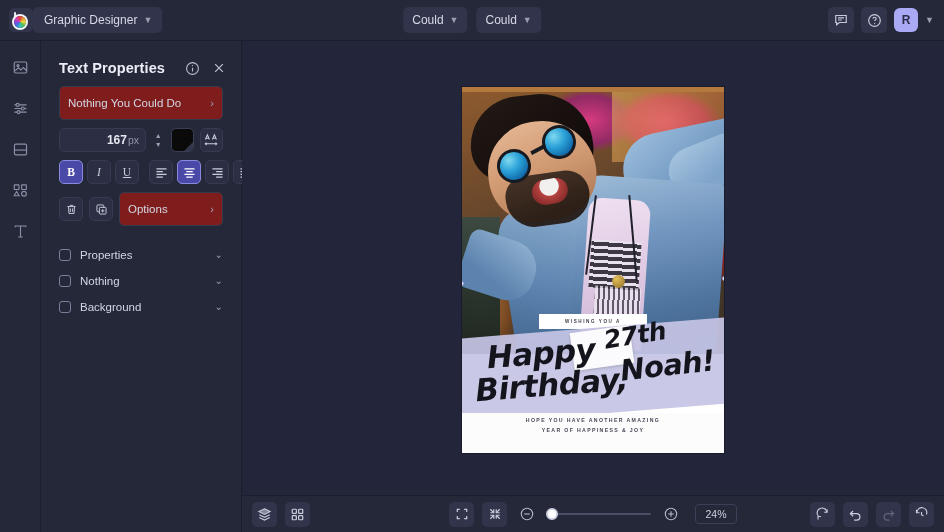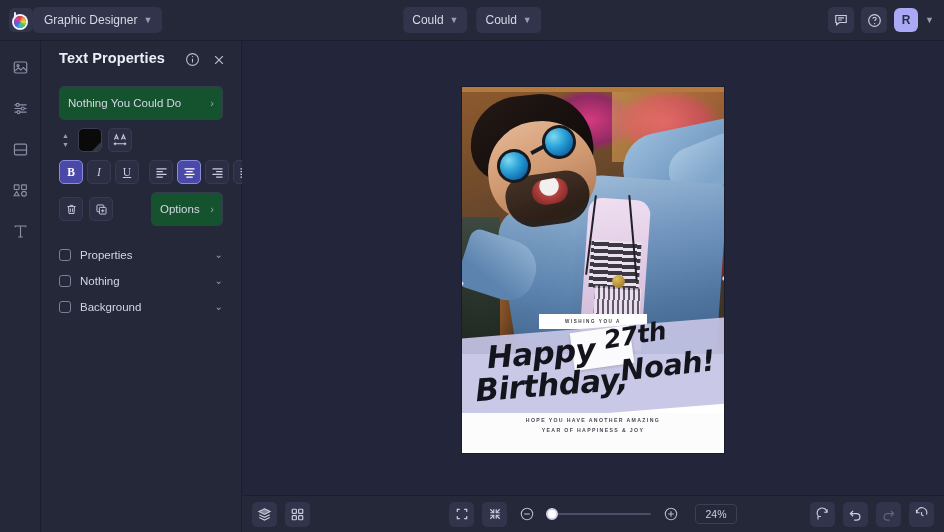--- a/index.html
+++ b/index.html
@@ -76,29 +76,29 @@
     display: flex; align-items: center; justify-content: center; cursor: pointer;
     color: #8b8fa6;
   }
 
   
   #panel {
     position: absolute; left: 41px; top: 41px; width: 201px; height: 491px;
     background: #252839; border-right: 1px solid #1b1e2c;
   }
   #panel-head {
-    height: 36px; display: flex; padding: 0 13px 0 18px;
+    height: 36px; display: flex; align-items: center; padding: 0 13px 0 18px;
     margin-top: 9px;
   }
   #panel-title { color: #eceef7; font-size: 14.5px; font-weight: 700; flex: 1; letter-spacing: .1px; }
   .head-icon { width: 19px; height: 19px; display:flex; align-items:center; justify-content:center; color:#b9bccd; cursor:pointer; margin-left: 7px;}
 
   .panel-body { padding: 0 18px; }
   .field {
-    height: 34px; background: #14532d; border: 1px solid #373b52; border-radius: 5px;
+    height: 34px; background: #7f1d1d; border: 1px solid #373b52; border-radius: 5px;
     display: flex; align-items: center; padding: 16px 8px; cursor: pointer;
   }
   .field-label { flex: 1; color: #d4d7e5; font-size: 11.5px; }
   .chev-r { color: #a0a3b8; font-size: 11px; line-height: 1; }
 
   .row { display: flex; align-items: center; gap: 6px; margin-top: 8px; }
 
   #size-box {
     width: 90px; height: 24px; background: #2c2f44; border: 1px solid #373b52;
     border-radius: 5px; display: flex; align-items: center; justify-content: flex-end;
@@ -135,21 +135,21 @@
   .seg.active { background: #4a49a8; border-color: #8a89e0; color: #ffffff; }
   .seg .bold { font-weight: 700; font-family: "Liberation Serif", serif; }
   .seg .ital { font-style: italic; font-family: "Liberation Serif", serif; }
   .seg .under { text-decoration: underline; font-family: "Liberation Serif", serif; }
 
   .tool-btn {
     width: 24px; height: 24px; border-radius: 5px; background: #2c2f44;
     border: 1px solid #373b52; display: flex; align-items: center; justify-content: center;
     cursor: pointer; color: #c4c7d8;
   }
-  #options-field { flex: 1; margin-left: 32px; }
+  #options-field { flex: 1; }
 
   .acc-list { margin-top: 16px; }
   .acc-row {
     height: 25px; display: flex; align-items: center; gap: 9px;
     padding: 0 18px; cursor: pointer; margin-bottom: 1px;
   }
   .cbx {
     width: 12px; height: 12px; border: 1.4px solid #7b7f99; border-radius: 3px;
     background: transparent; flex: 0 0 auto;
   }
@@ -481,20 +481,24 @@
     </div>
 
     <div class="panel-body">
 
       <div class="field">
         <span class="field-label">Nothing You Could Do</span>
         <span class="chev-r">›</span>
       </div>
 
       <div class="row">
+        <div id="size-box">
+          <span id="size-val">167</span>
+          <span id="size-unit">px</span>
+        </div>
         <div class="stepper">
           <span>▲</span>
           <span>▼</span>
         </div>
         <div id="color-swatch"></div>
         <div id="spacing-btn">
           <svg width="16" height="14" viewBox="0 0 18 16" fill="none" stroke="#c9ccdc" stroke-width="1.15">
             <path d="M2.6 7.4L4.9 2l2.3 5.4M3.2 6h3.5"></path>
             <path d="M10.6 7.4L12.9 2l2.3 5.4M11.2 6h3.5"></path>
             <path d="M2.4 12.4h13.2M3.9 11l-1.5 1.4 1.5 1.4M14.1 11l1.5 1.4-1.5 1.4"></path>

